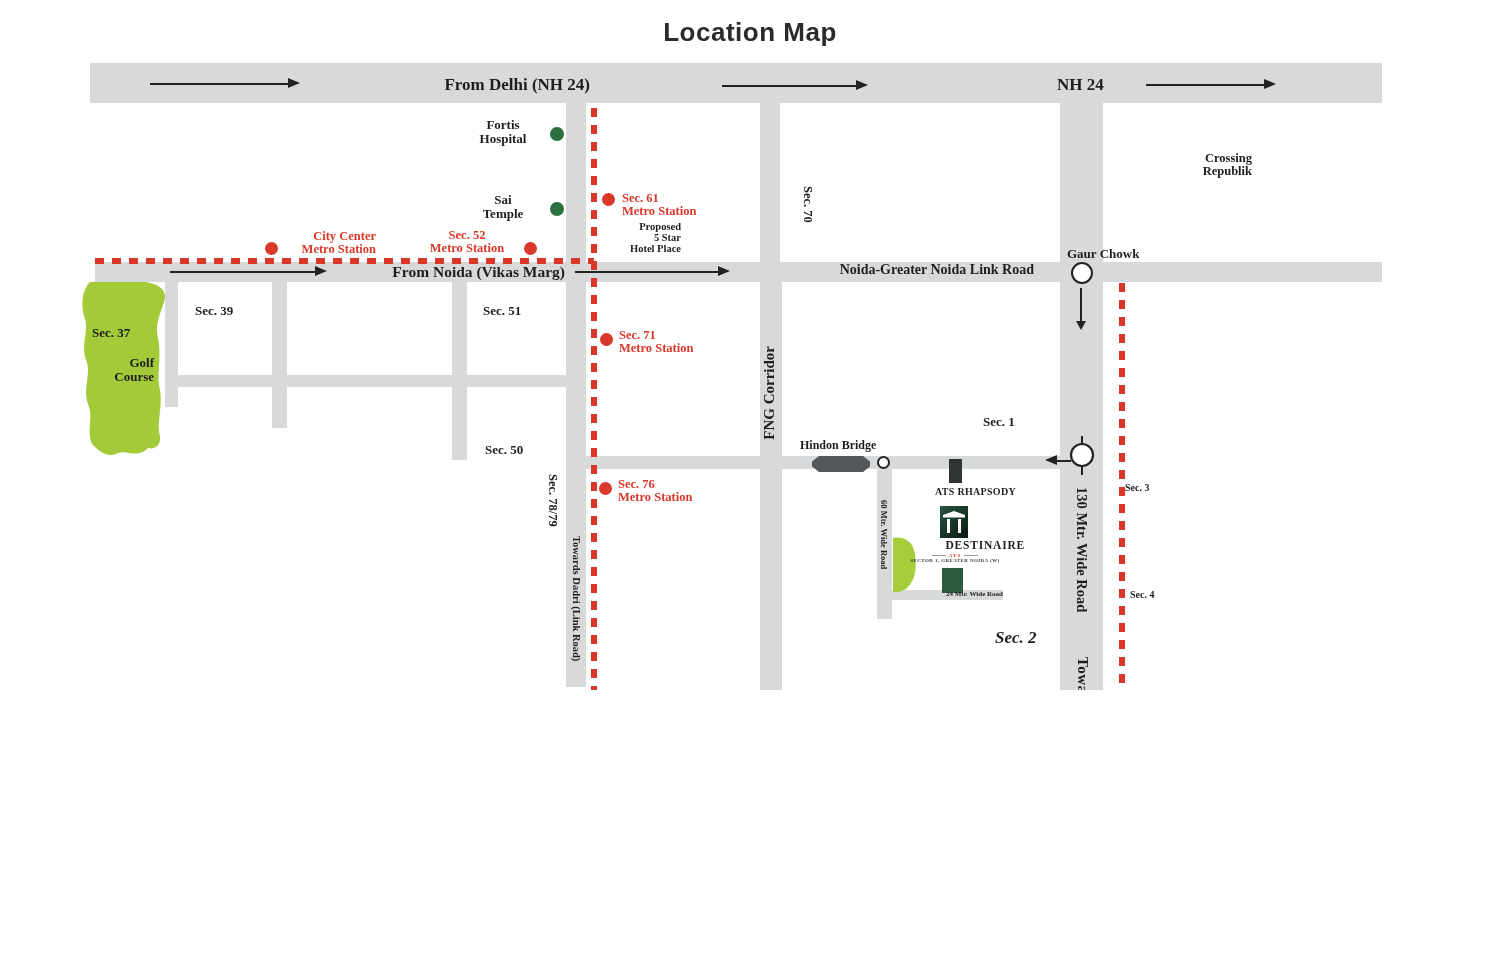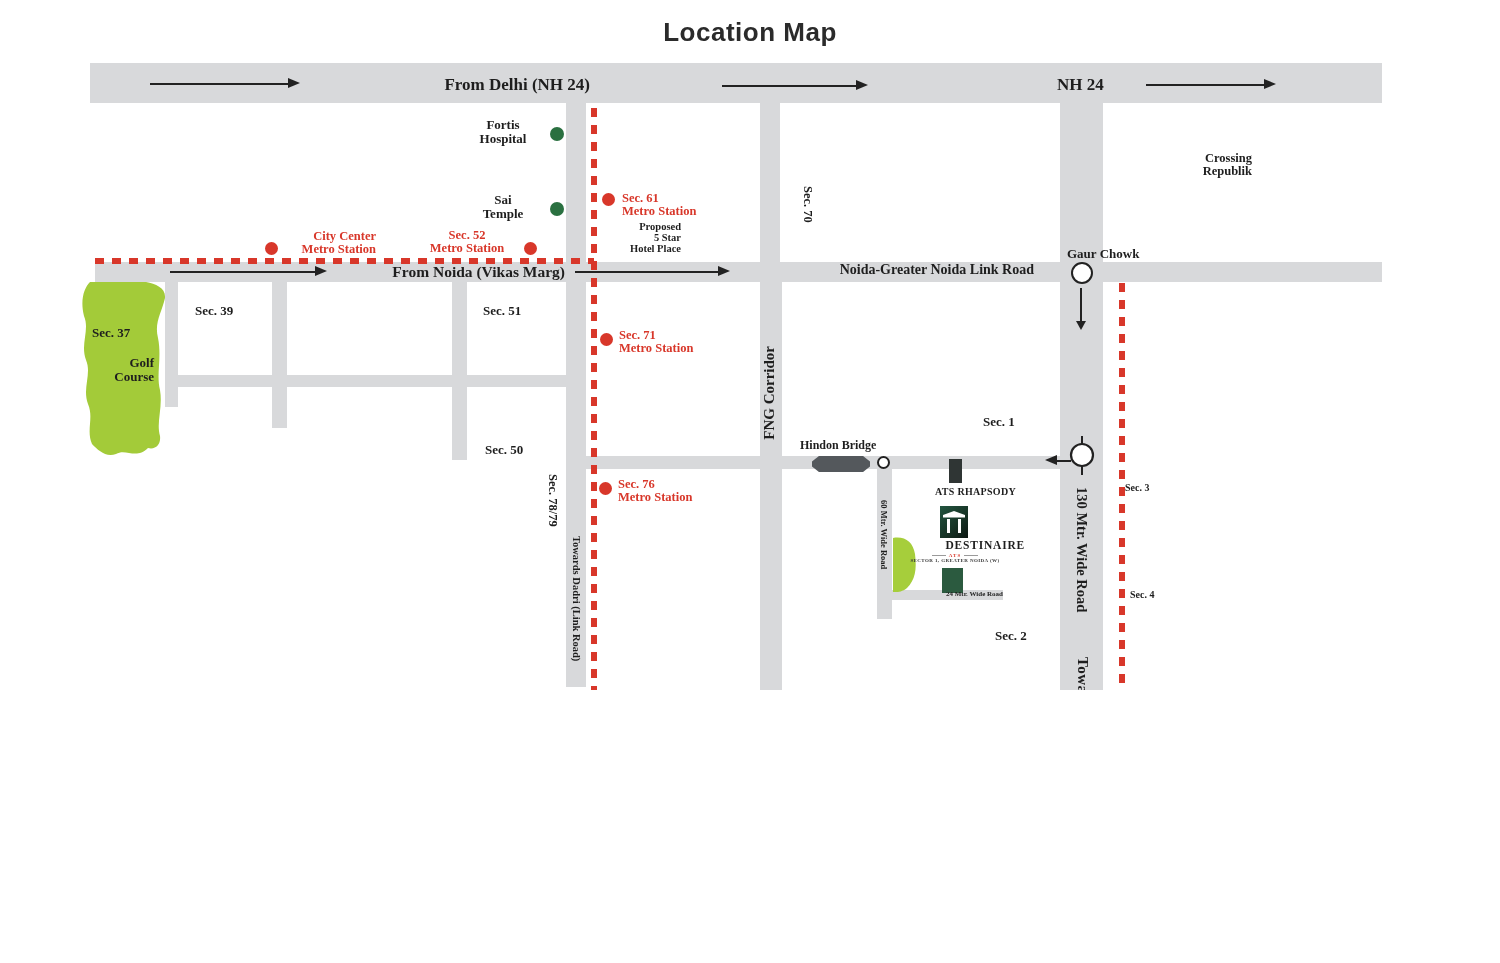--- a/index.html
+++ b/index.html
@@ -180,21 +180,21 @@
   <div class="lbl" style="left:92px;top:326px;font-size:13px;">Sec. 37</div>
   <div class="lbl center" style="left:74px;top:356px;width:80px;font-size:13px;">
     <span>Golf</span><br>
     <span>Course</span>
   </div>
 
   <div class="lbl" style="left:195px;top:304px;font-size:13px;">Sec. 39</div>
   <div class="lbl" style="left:483px;top:304px;font-size:13px;">Sec. 51</div>
   <div class="lbl" style="left:485px;top:443px;font-size:13px;text-align:center;">Sec. 50</div>
   <div class="lbl" style="left:983px;top:415px;font-size:13px;">Sec. 1</div>
-  <div class="lbl" style="left:995px;top:629px;font-size:13px;">Sec. 2</div>
+  <div class="lbl" style="left:995px;top:629px;font-size:17px;font-style:italic;">Sec. 2</div>
   <div class="lbl" style="left:1125px;top:483px;font-size:10px;">Sec. 3</div>
   <div class="lbl" style="left:1130px;top:590px;font-size:10px;">Sec. 4</div>
 
   <div class="lbl center" style="left:896px;top:487px;width:120px;font-size:10px;letter-spacing:0.3px;">ATS RHAPSODY</div>
   <div class="lbl center" style="left:885px;top:540px;width:140px;font-size:11.5px;letter-spacing:0.8px;border-bottom:0;">DESTINAIRE</div>
   <div class="ats-row">
     <span class="bar"></span>
     <span class="t">ATS</span>
     <span class="bar"></span>
   </div>

